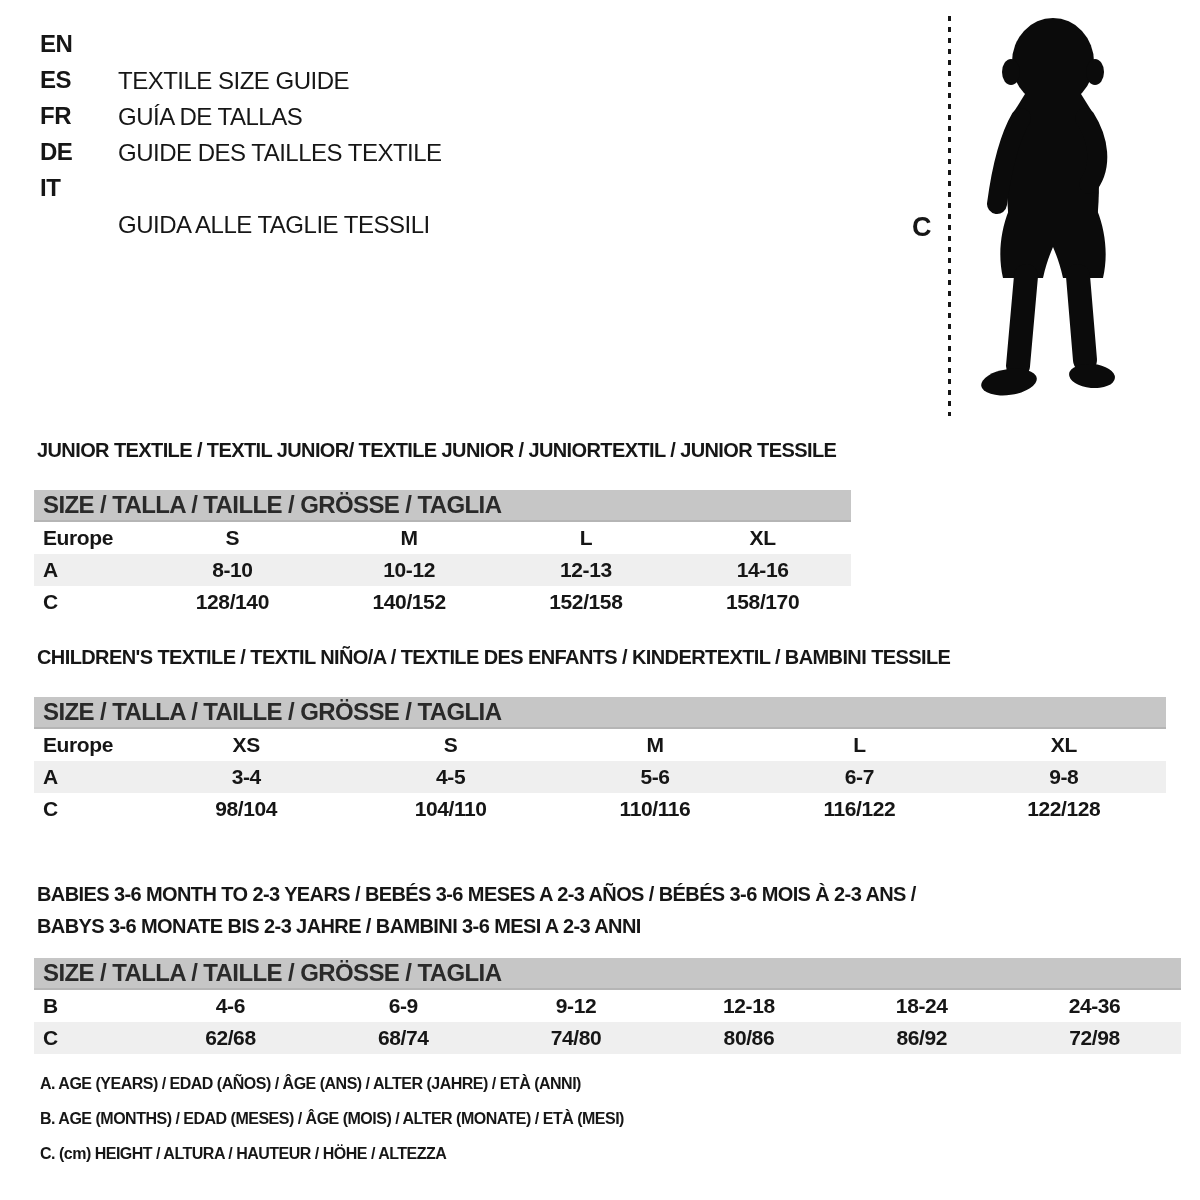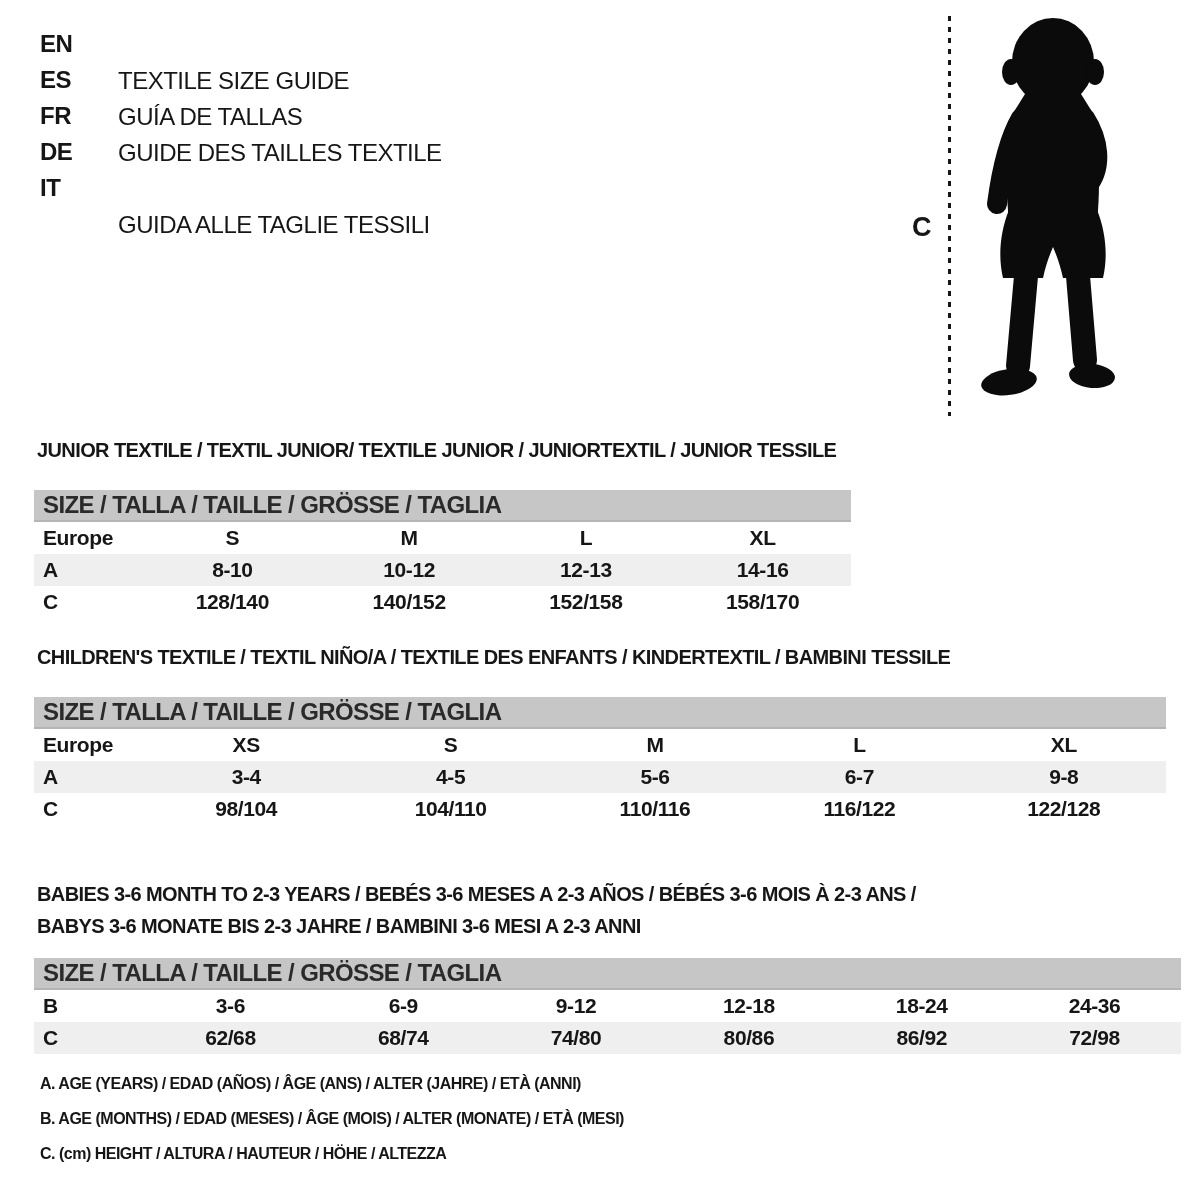--- a/index.html
+++ b/index.html
@@ -166,21 +166,21 @@
   <section class="size-table" id="table-babies">
     <div class="tbl-title">
         <div>BABIES 3-6 MONTH TO 2-3 YEARS / BEBÉS 3-6 MESES A 2-3 AÑOS / BÉBÉS 3-6 MOIS À 2-3 ANS /</div>
         <div>BABYS 3-6 MONATE BIS 2-3 JAHRE / BAMBINI 3-6 MESI A 2-3 ANNI</div>
       </div>
     <div class="tbl-title-gap"></div>
     <div class="tbl-headbar">SIZE / TALLA / TAILLE / GRÖSSE / TAGLIA</div>
     <div class="tbl-body">
         <div class="tbl-row">
           <div class="cell label">B</div>
-          <div class="cell val">3-6</div>
+          <div class="cell val">4-6</div>
           <div class="cell val">6-9</div>
           <div class="cell val">9-12</div>
           <div class="cell val">12-18</div>
           <div class="cell val">18-24</div>
           <div class="cell val">24-36</div>
         </div>
         <div class="tbl-row shaded">
           <div class="cell label">C</div>
           <div class="cell val">62/68</div>
           <div class="cell val">68/74</div>

